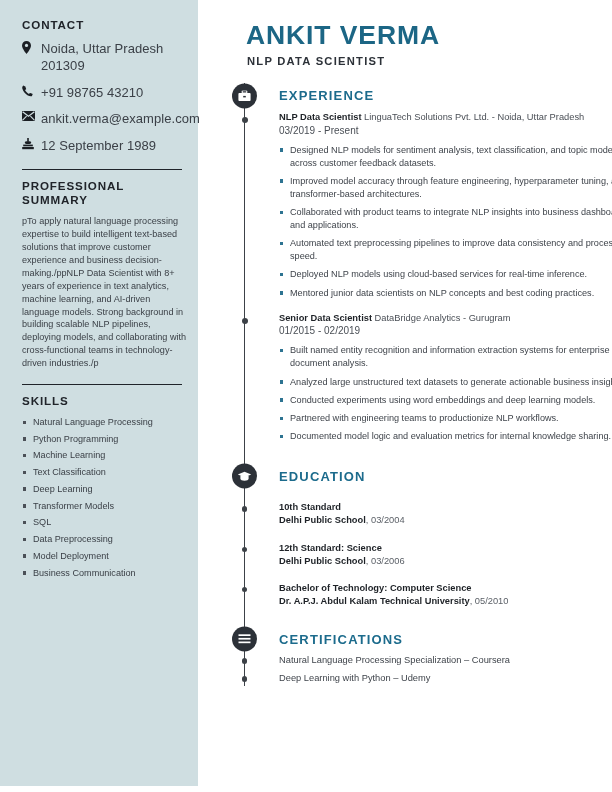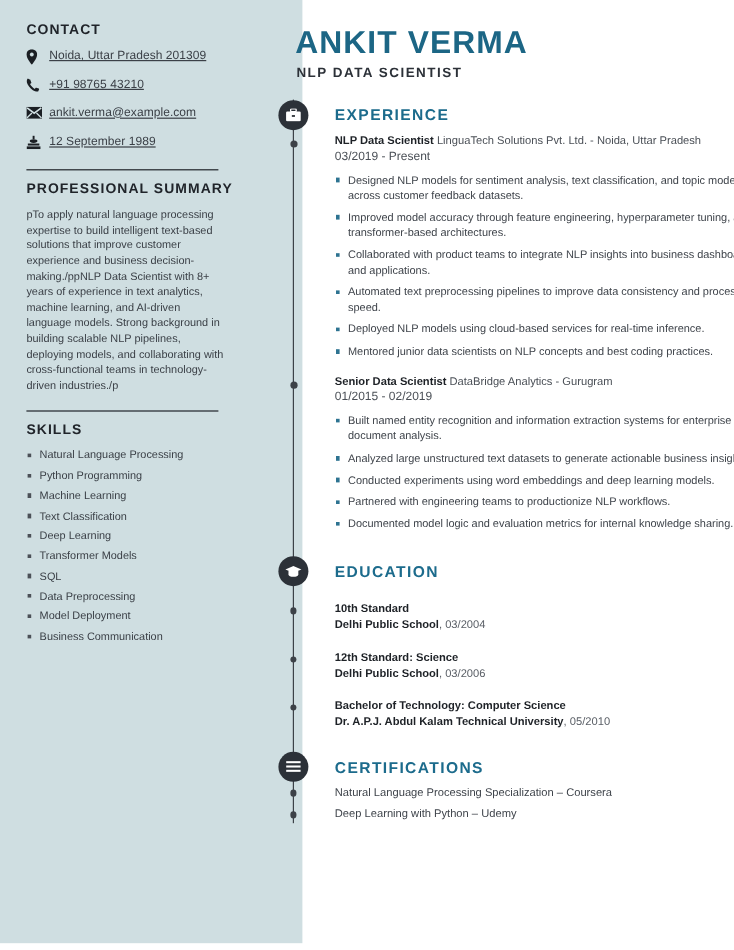--- a/index.html
+++ b/index.html
@@ -18,21 +18,21 @@
     height: 792px;
     background: #ffffff;
     overflow: hidden;
   }
 
   
   .sidebar {
     position: absolute;
     left: 0;
     top: 0;
-    width: 252px;
+    width: 198px;
     height: 786px;
     background: #cfdee1;
     padding: 18px 16px 0 22px;
   }
 
   .side-section { margin-bottom: 2px; }
 
   .side-rule {
     border: none;
     border-top: 1.6px solid #20242a;
@@ -62,25 +62,24 @@
     width: 19px;
     flex: 0 0 19px;
     display: flex;
     align-items: center;
     justify-content: flex-start;
     color: #1b1f24;
     padding-top: 1px;
   }
 
   .contact-txt {
-    font-size: 10px;
+    font-size: 13px;
     color: #3b4047;
     line-height: 1.35;
     letter-spacing: 0.05px;
-    text-decoration: underline;
   }
 
   .summary-txt {
     font-size: 9.1px;
     color: #3b4047;
     line-height: 1.42;
     letter-spacing: 0.01px;
     width: 166px;
   }
 

